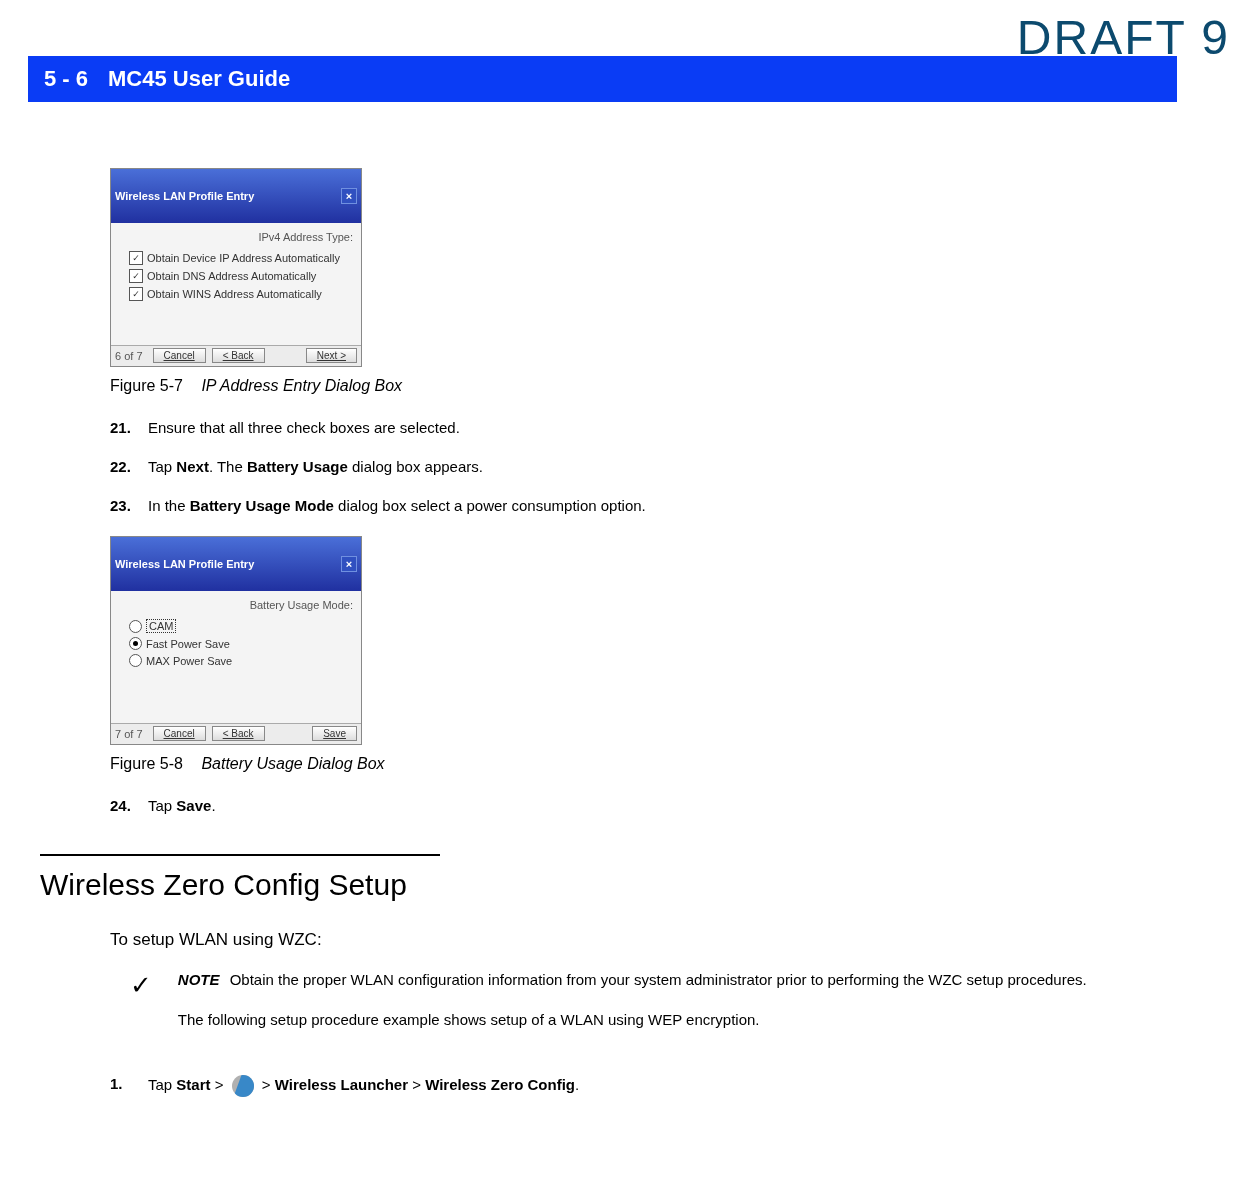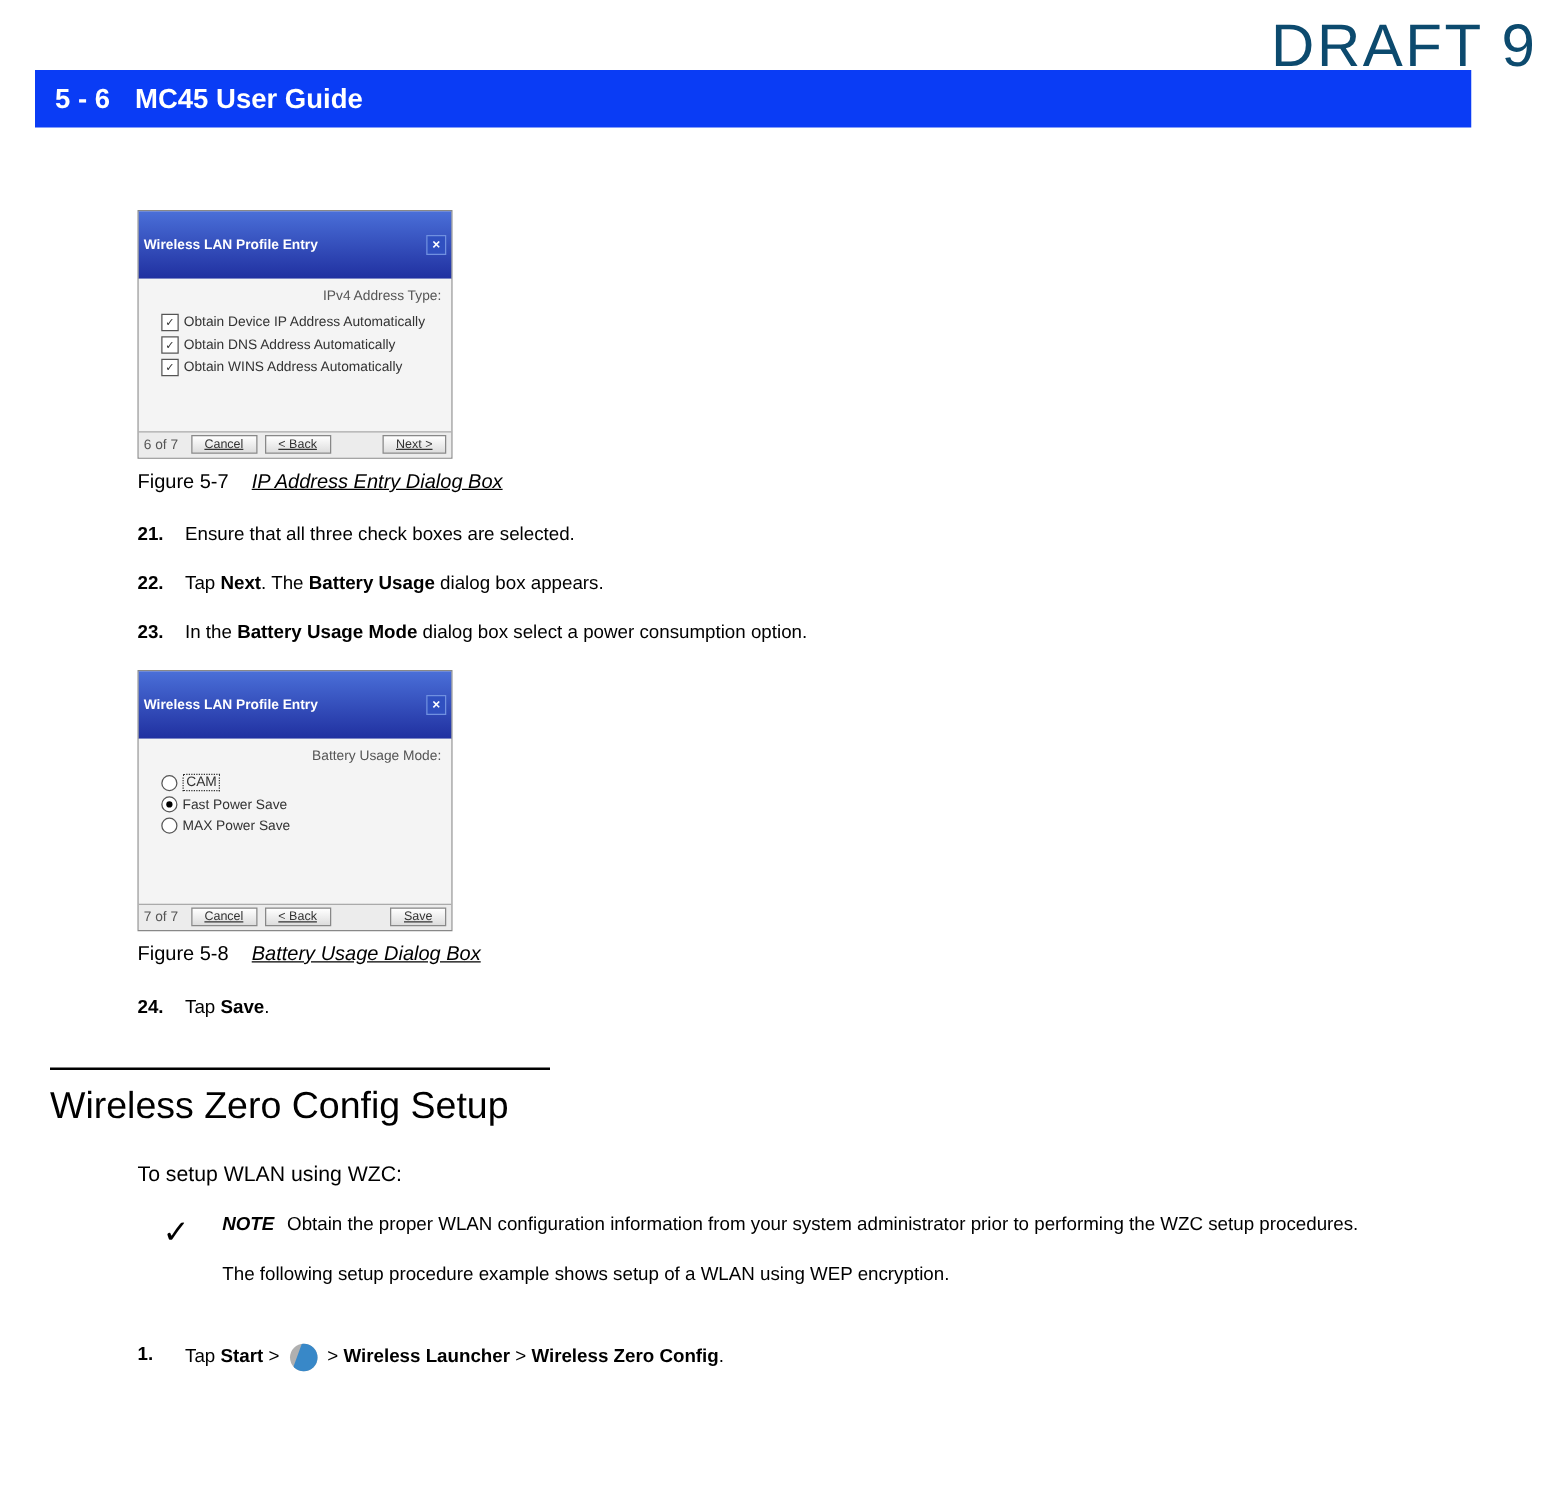--- a/index.html
+++ b/index.html
@@ -104,21 +104,21 @@
     font-size: 10px;
     color: #333;
     text-decoration: underline;
   }
   .fig-caption {
     margin-top: 10px;
     margin-bottom: 24px;
     font-size: 16px;
   }
   .fig-caption .fig-label { font-weight: normal; }
-  .fig-caption .fig-title { font-style: italic; margin-left: 14px; text-decoration: underline; }
+  .fig-caption .fig-title { font-style: italic; margin-left: 14px; }
   .step {
     margin: 8px 0 22px 0;
     font-size: 15px;
     display: flex;
     gap: 10px;
   }
   .step .num { font-weight: bold; min-width: 28px; }
   .step .txt b { font-weight: bold; }
   .section-rule {
     border: 0;

